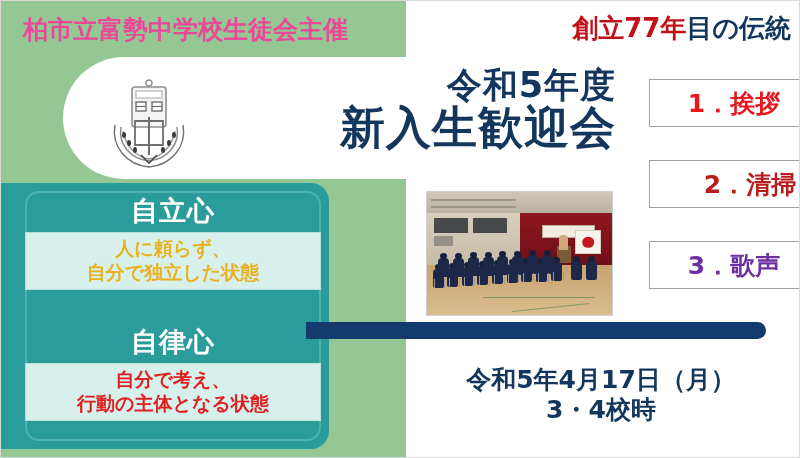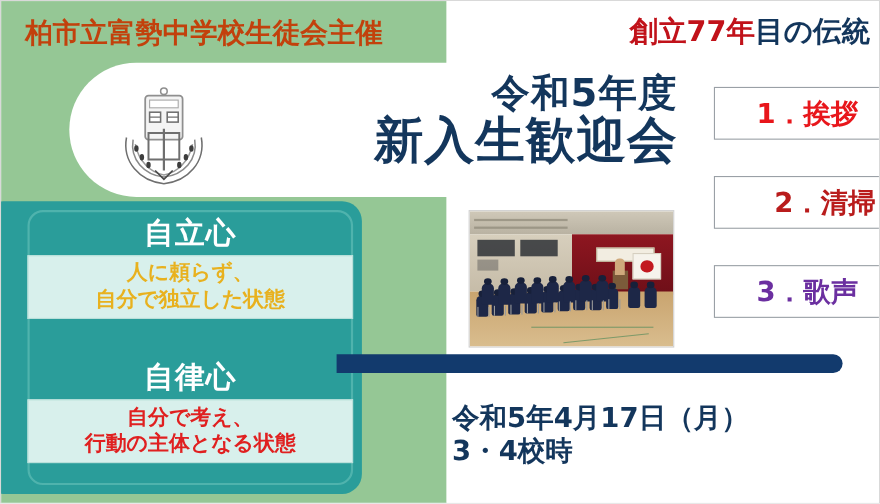--- a/index.html
+++ b/index.html
@@ -50,21 +50,21 @@
     border-bottom-left-radius: 62px;
   }
 
   
   .org-line {
     position: absolute;
     left: 22px;
     top: 12px;
     font-size: 25px;
     font-weight: bold;
-    color: #c2410c;
+    color: #ec4899;
     letter-spacing: 0px;
     white-space: nowrap;
   }
   .tradition-line {
     position: absolute;
     right: 8px;
     top: 10px;
     font-size: 26px;
     font-weight: bold;
     white-space: nowrap;
@@ -157,20 +157,21 @@
   #concept-0 { top: 196px; }
   #concept-1 { top: 327px; }
   .concept-heading {
     text-align: center;
     color: #ffffff;
     font-size: 27px;
     font-weight: bold;
     line-height: 1.2;
     letter-spacing: 1px;
     margin-bottom: 3px;
+    font-family: Liberation Mono, monospace;
   }
   .concept-body {
     background: #d8f0ec;
     border: 1px solid #b9e0da;
     box-sizing: border-box;
     text-align: center;
     font-size: 19px;
     font-weight: bold;
     line-height: 1.22;
     padding: 4px 2px 5px 2px;
@@ -268,20 +269,21 @@
     border-top-right-radius: 9px;
     border-bottom-right-radius: 9px;
   }
 
   
   .date-block {
     position: absolute;
     left: 410px;
     top: 364px;
     width: 380px;
+    text-align: center;
     color: #13365c;
     font-weight: bold;
   }
   .date-line1 { font-size: 25px; line-height: 1.18; letter-spacing: 0px; }
   .date-line2 { font-size: 25px; line-height: 1.18; letter-spacing: 0px; }
 </style>
 </head>
 <body>
 
 <div id="slide">

